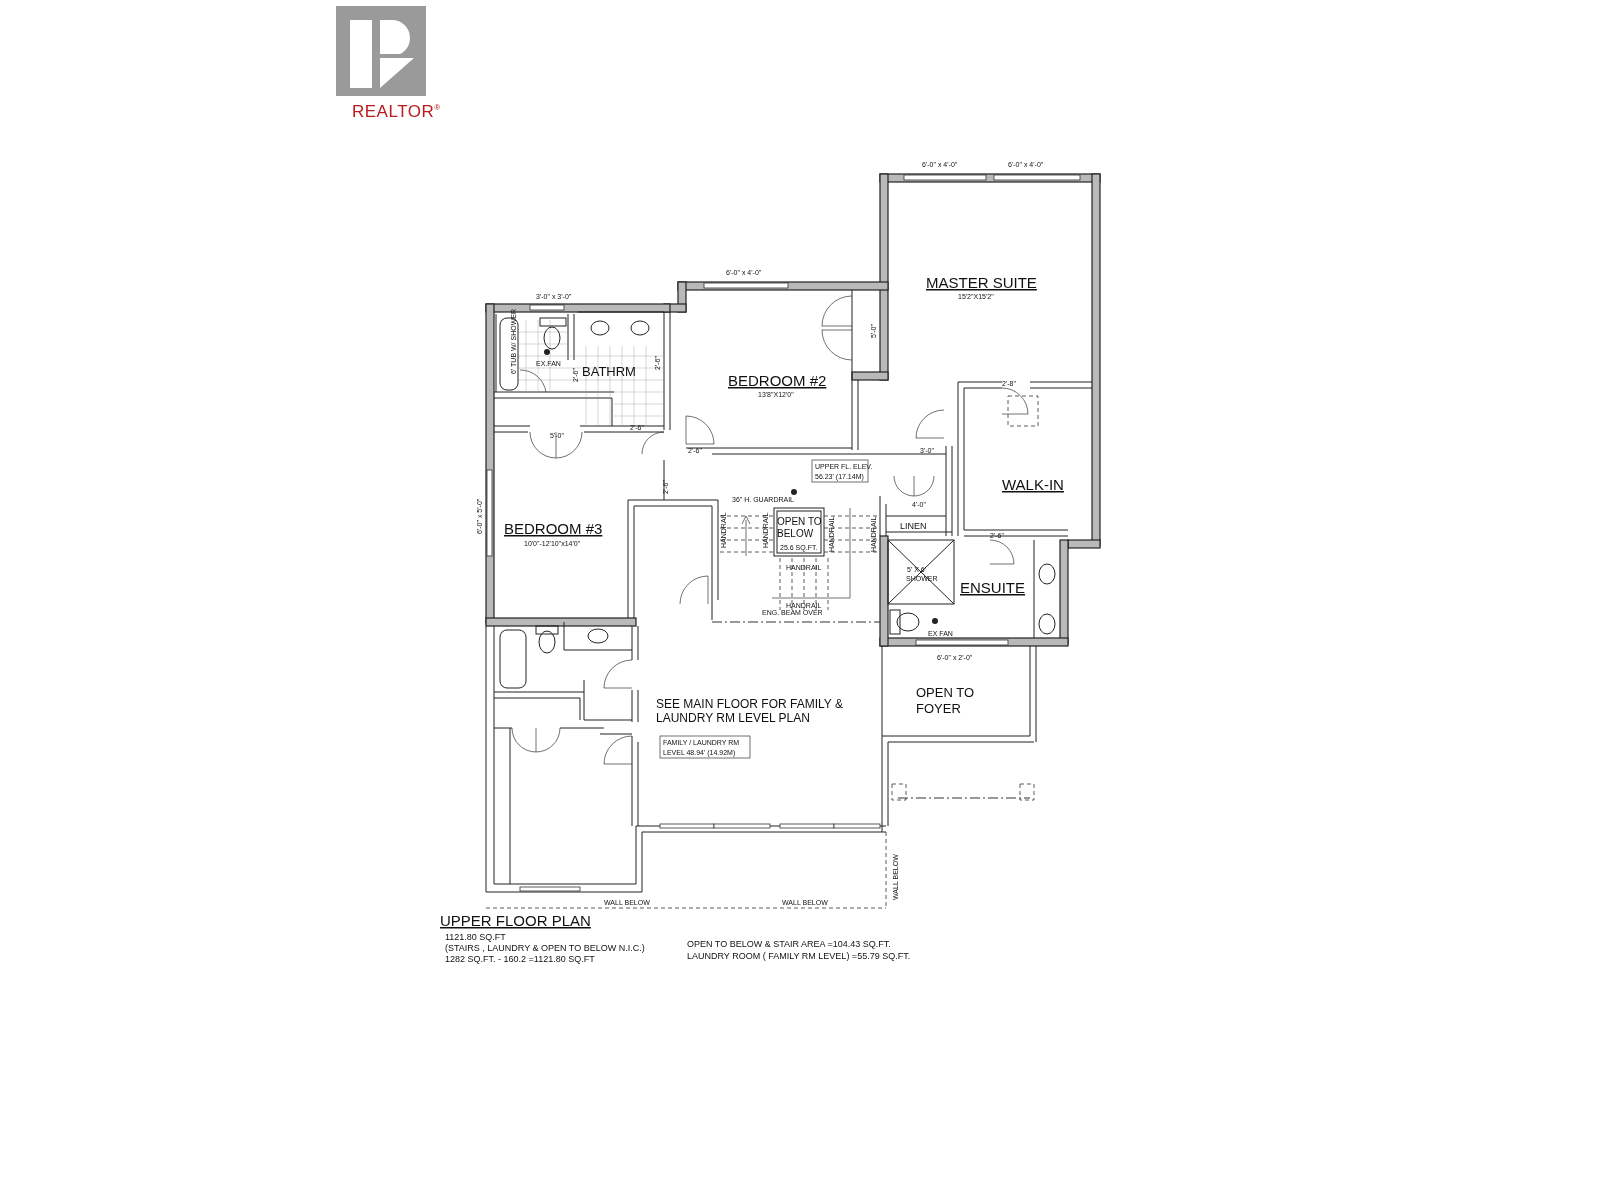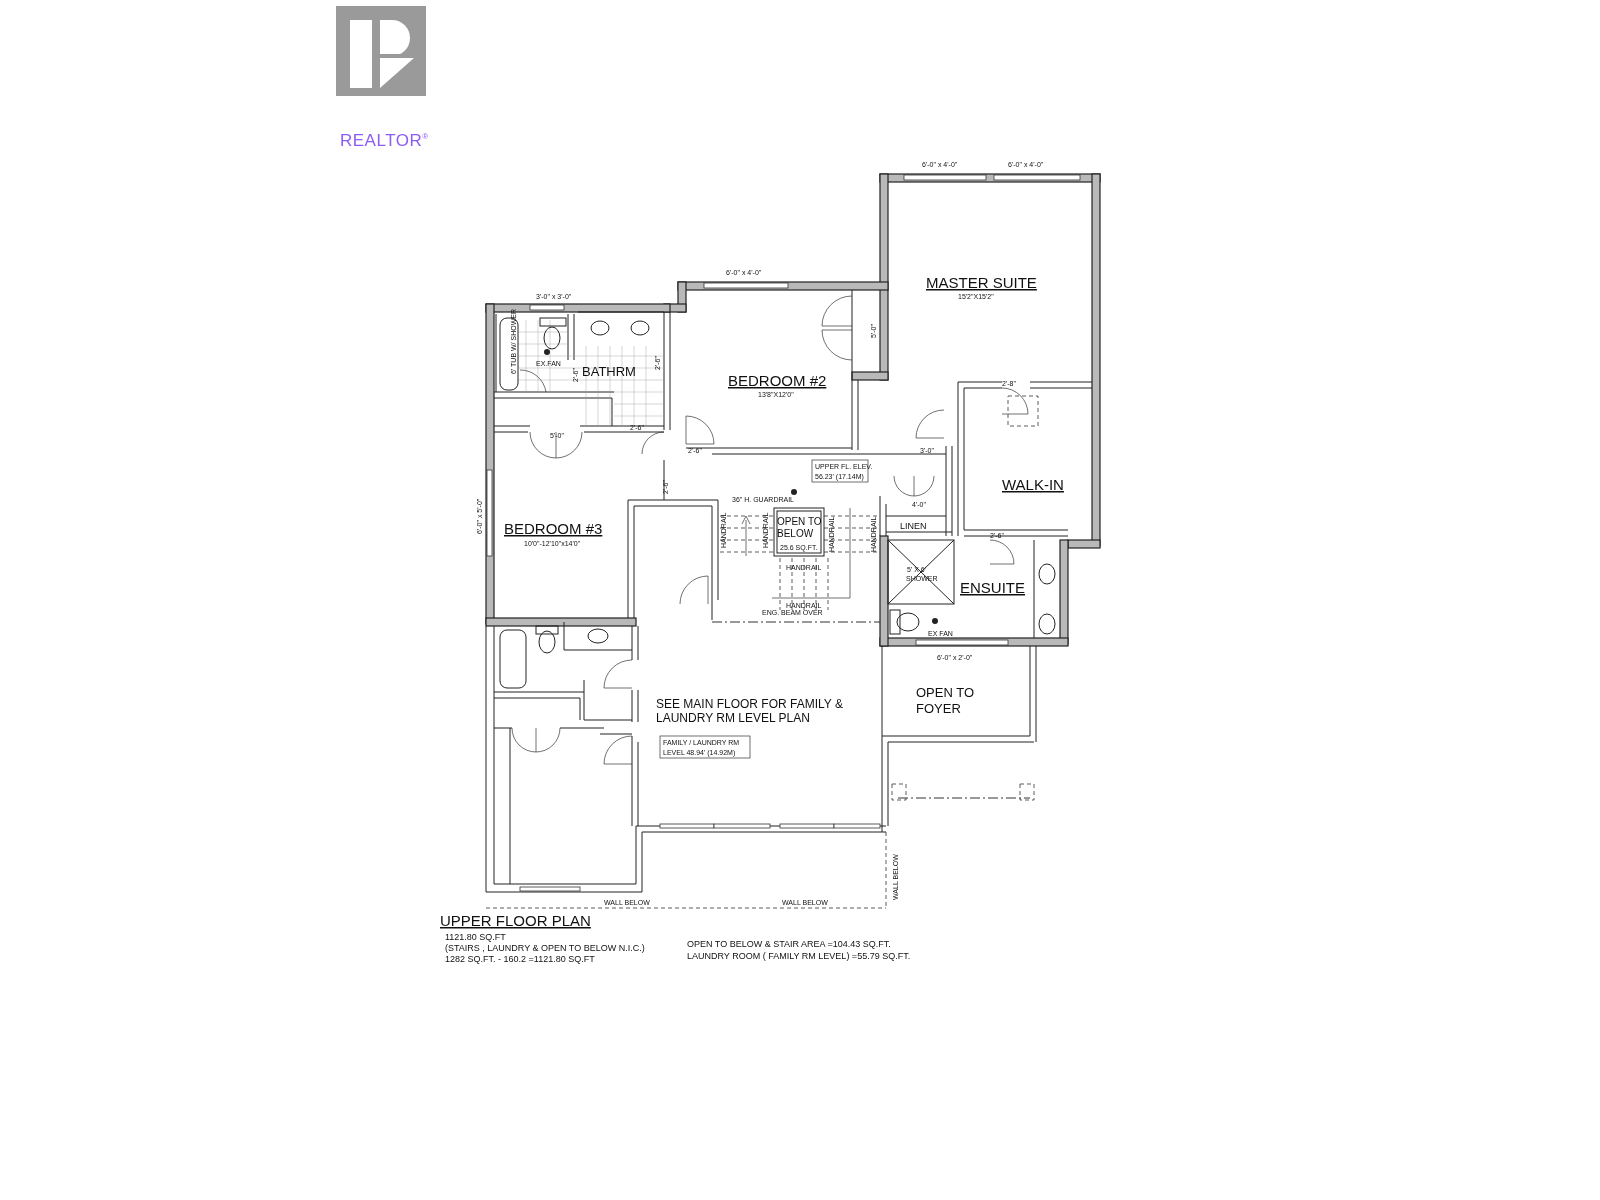--- a/index.html
+++ b/index.html
@@ -5,21 +5,21 @@
   html, body { margin: 0; padding: 0; background: #ffffff; }
   body { width: 1600px; height: 1200px; position: relative; overflow: hidden;
          font-family: "Liberation Sans", sans-serif; color: #111; }
   .logo { position: absolute; left: 336px; top: 6px; width: 92px; height: 118px; }
   .logo .box { position: absolute; left: 0; top: 0; width: 90px; height: 90px; background: #9a9a9a; }
   .logo .r-stem { position: absolute; left: 14px; top: 14px; width: 22px; height: 68px; background: #fff; }
   .logo .r-bowl { position: absolute; left: 44px; top: 14px; width: 30px; height: 36px; background: #fff; border-radius: 0 18px 18px 0; }
   .logo .r-leg { position: absolute; left: 44px; top: 52px; width: 0; height: 0;
                  border-left: 34px solid #fff; border-bottom: 30px solid transparent; }
   .logo .r-cut { position: absolute; left: 44px; top: 48px; width: 34px; height: 6px; background: #9a9a9a; }
-  .logo .word { position: absolute; left: 4px; top: 96px; font-size: 17px; letter-spacing: 0.5px; color: #8b5cf6; margin-top: 29px; }
+  .logo .word { position: absolute; left: 16px; top: 96px; font-size: 17px; letter-spacing: 0.5px; color: #b91c1c; }
   .logo .word sup { font-size: 8px; }
   svg.plan { position: absolute; left: 0; top: 0; }
   .plan text { font-family: "Liberation Sans", sans-serif; fill: #111; }
   .t-room { font-size: 15px; }
   .t-dim { font-size: 7px; }
   .t-note { font-size: 9px; }
   .t-big { font-size: 13px; }
   .t-title { font-size: 15px; }
   .t-sum { font-size: 9px; }
   .wall { fill: #b9b9b9; stroke: #222; stroke-width: 1.2; }

